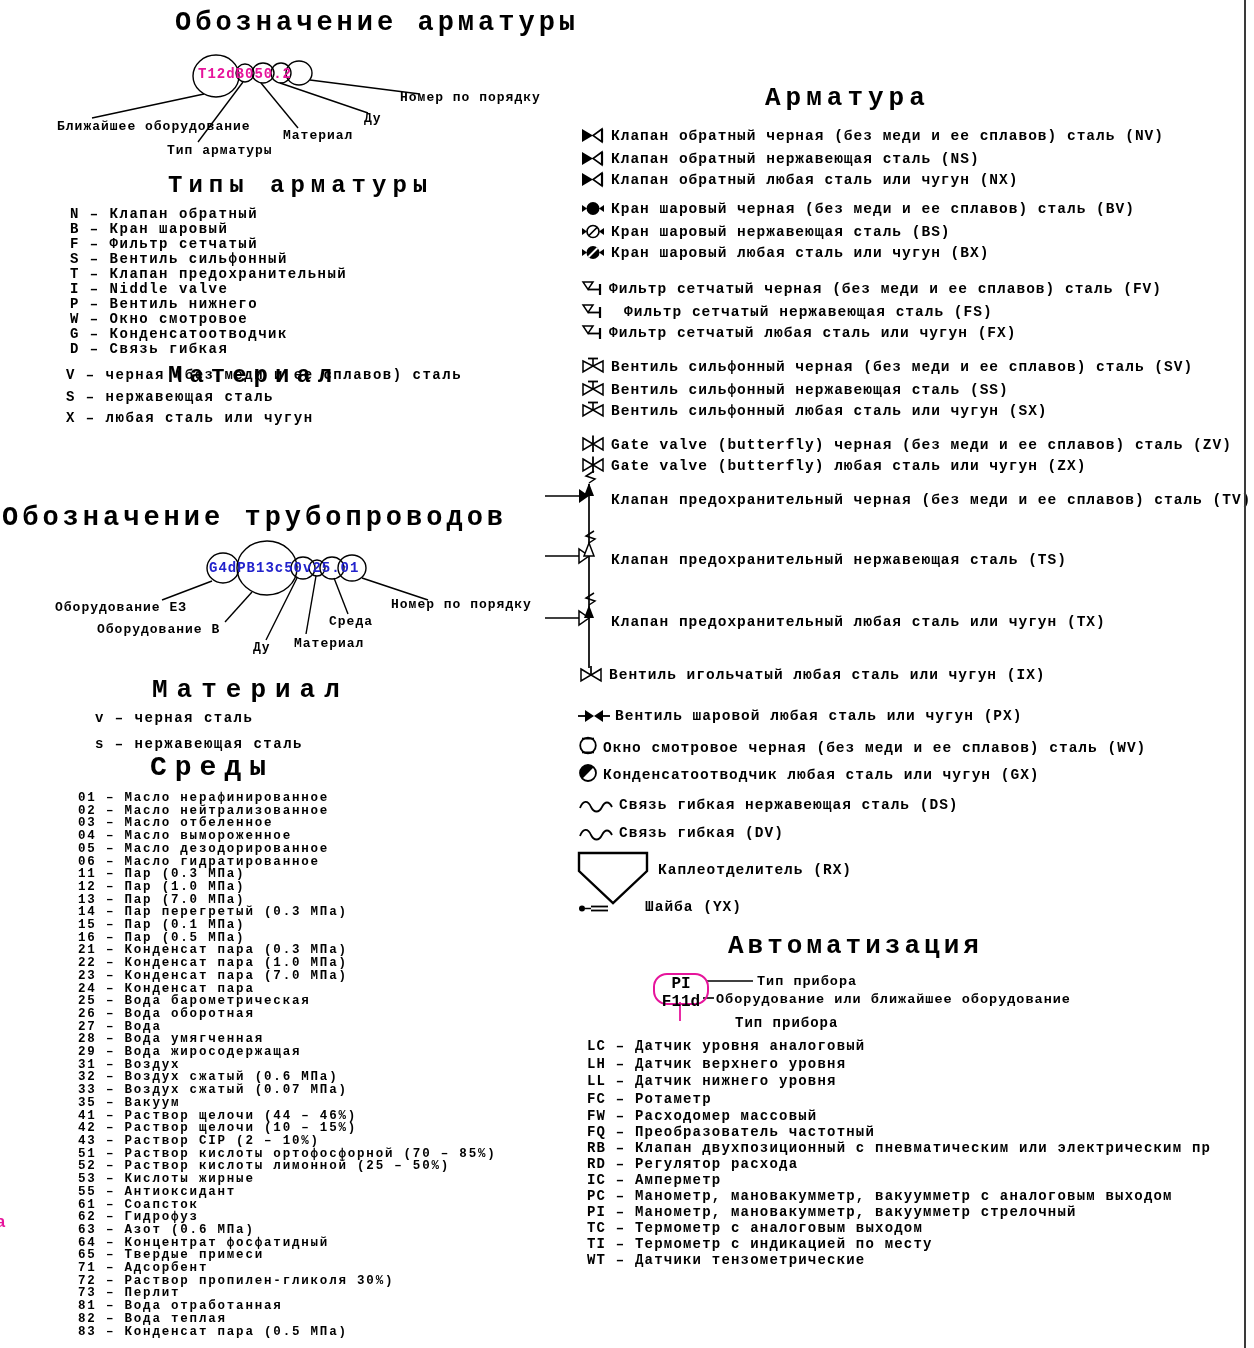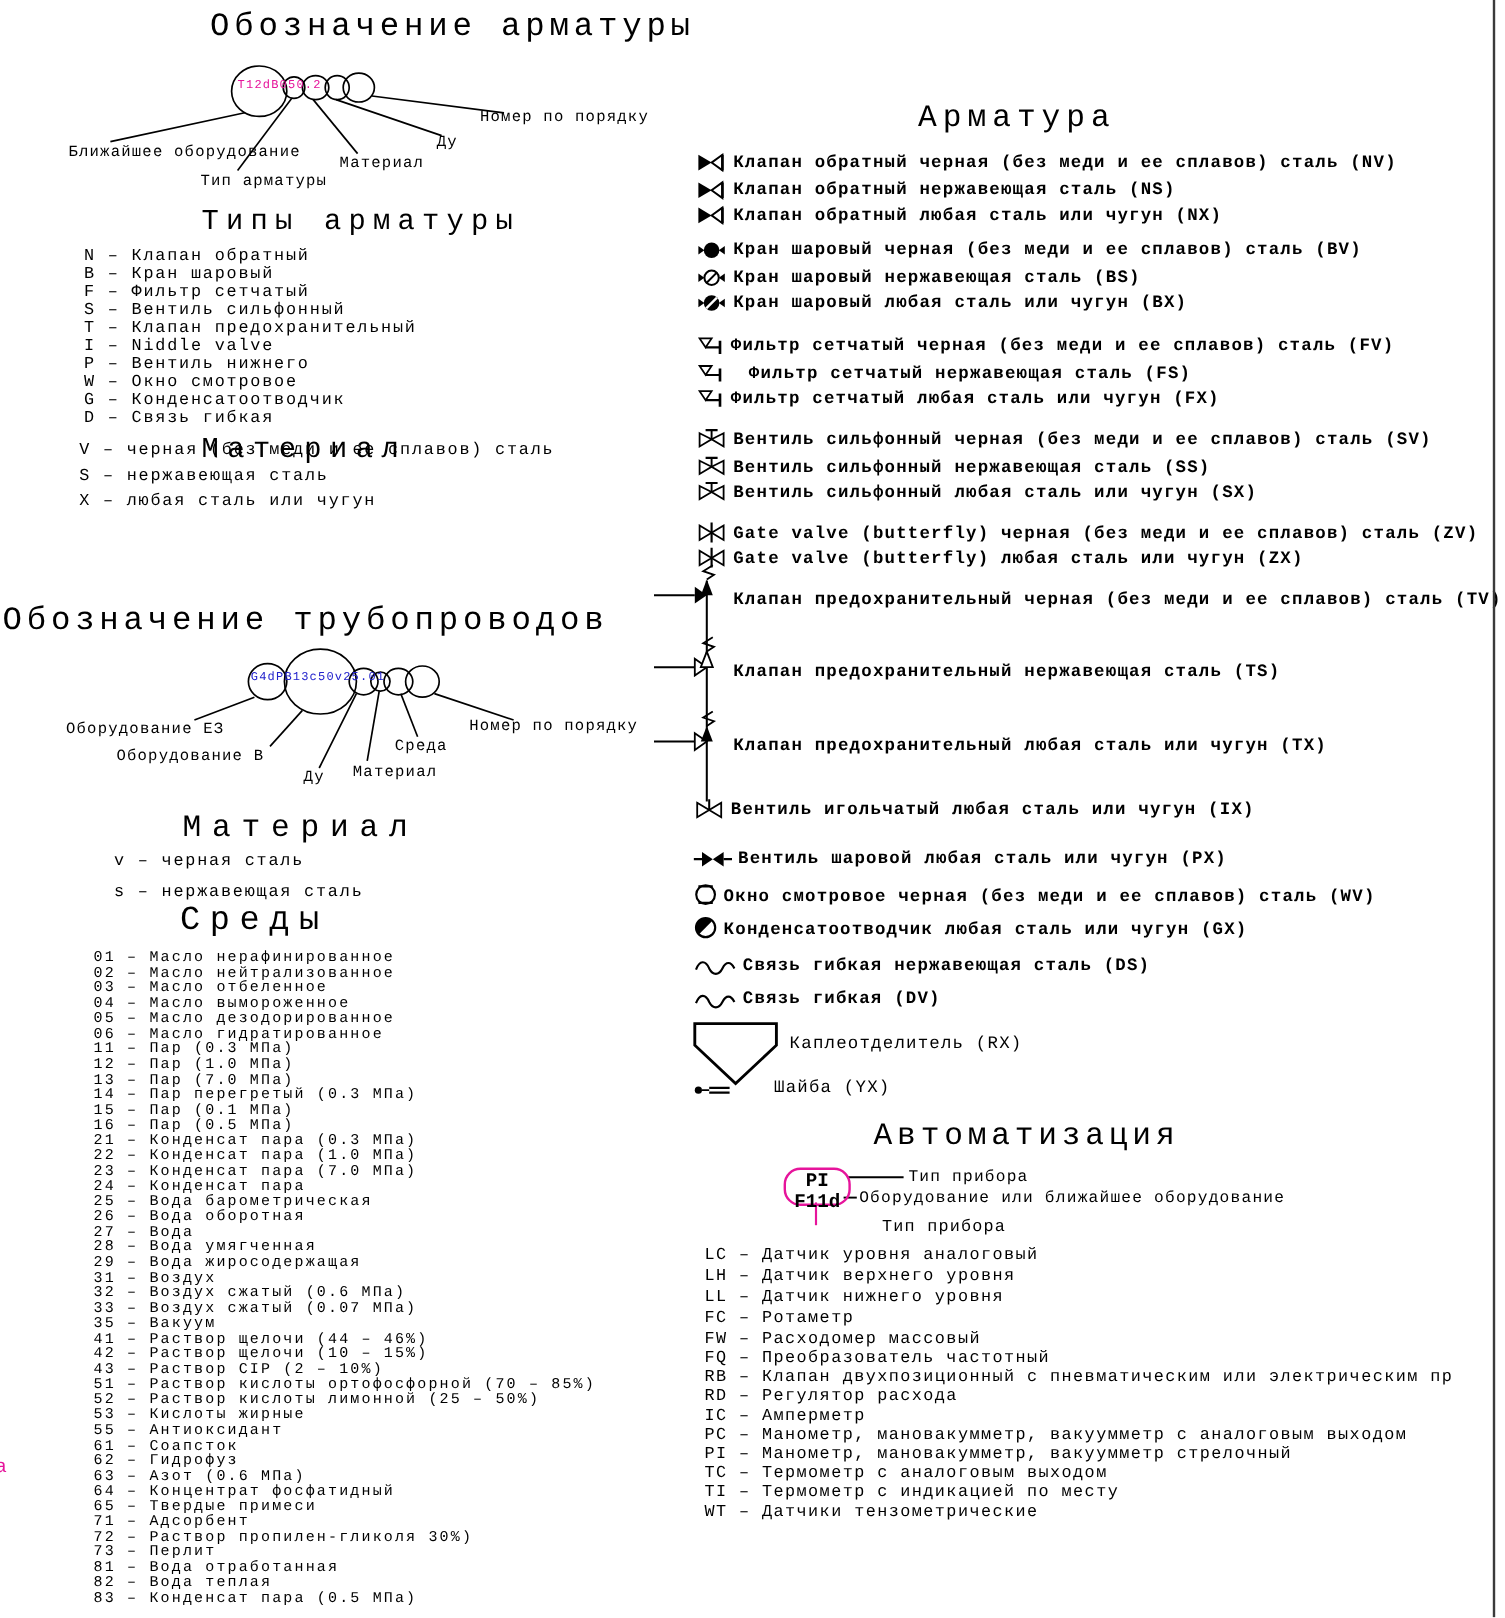--- a/index.html
+++ b/index.html
@@ -1,22 +1,22 @@
 <!DOCTYPE html>
 <html><head>
 <meta charset="utf-8">
 <style>
   html,body{margin:0;padding:0;background:#fff;}
   .page{position:relative;width:1254px;height:1348px;background:#fff;overflow:hidden;
         font-family:"Liberation Mono","DejaVu Sans Mono",monospace;font-weight:bold;color:#000;}
-  .t{position:absolute;white-space:nowrap;font-weight:normal;}
+  .t{position:absolute;white-space:nowrap;font-weight:bold;}
   .h1{font-size:27px;letter-spacing:4px;}
   .h2{font-size:24px;letter-spacing:6px;}
   .lbl{font-size:13px;letter-spacing:1px;}
-  .code{font-size:10px;letter-spacing:1px;}
+  .code{font-size:14px;letter-spacing:1px;}
   .magenta{color:#e6149b;}
   .blue{color:#2222cc;}
   .list .li{white-space:nowrap;}
   .types-list{font-size:14px;letter-spacing:1.5px;line-height:15px;}
   .mat-list{font-size:14px;letter-spacing:1.5px;line-height:21.5px;}
   .pipemat-list{font-size:14px;letter-spacing:1.5px;line-height:26px;}
   .sredy-list{font-size:12.5px;letter-spacing:1.8px;line-height:12.7px;}
   .auto-list1{font-size:14px;letter-spacing:1.2px;line-height:17.5px;}
   .auto-list2{font-size:14px;letter-spacing:1.2px;line-height:16px;}
   .arow{position:absolute;display:flex;align-items:flex-end;gap:5px;font-size:14.5px;letter-spacing:1px;white-space:nowrap;}

